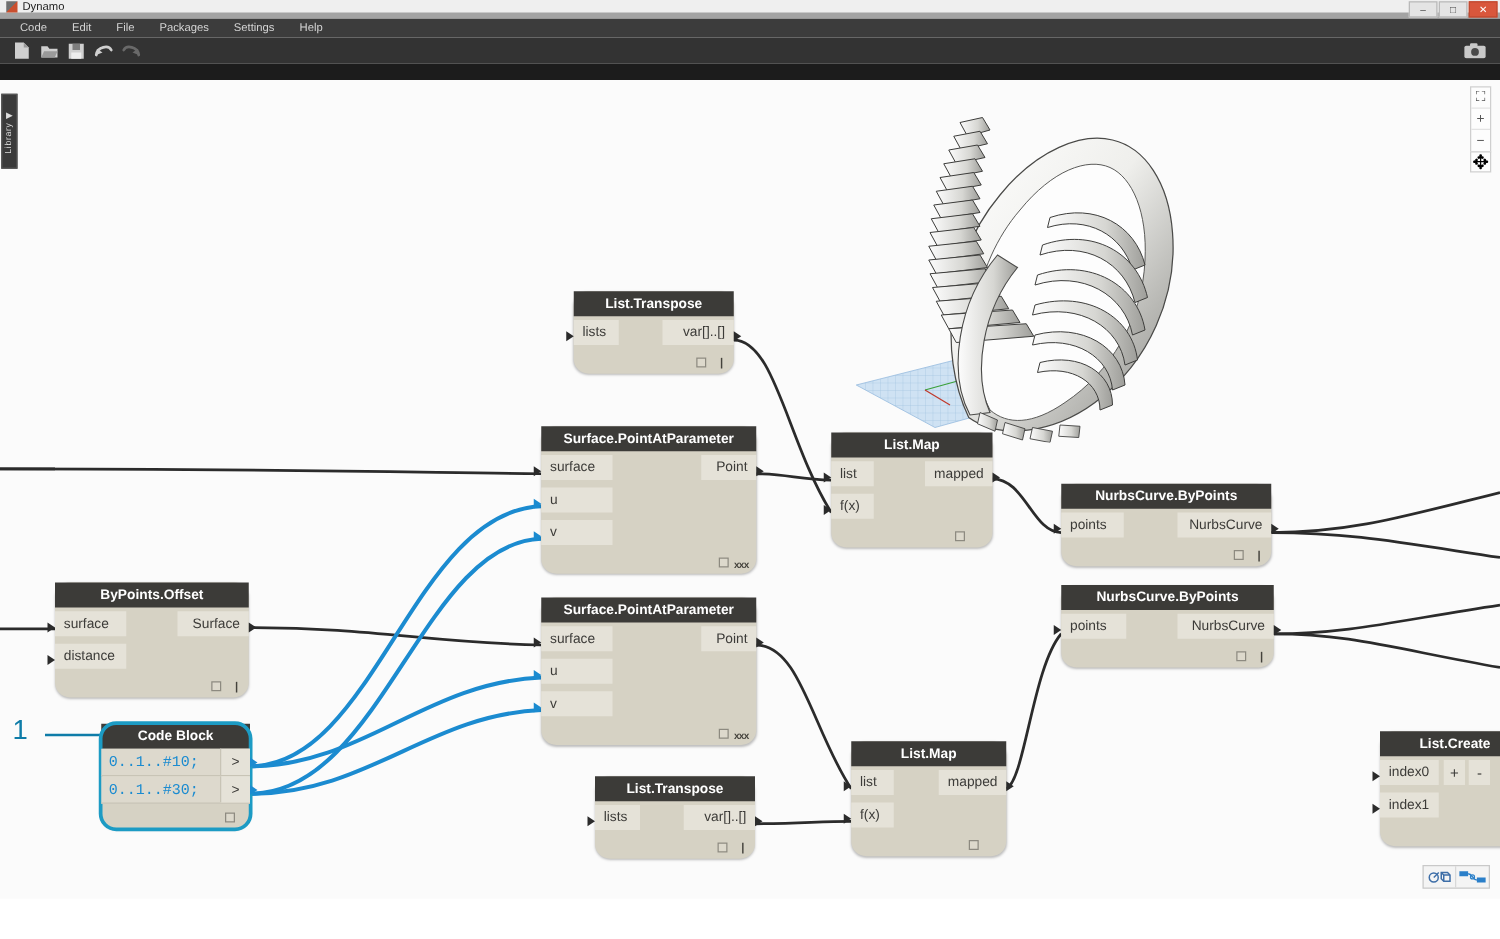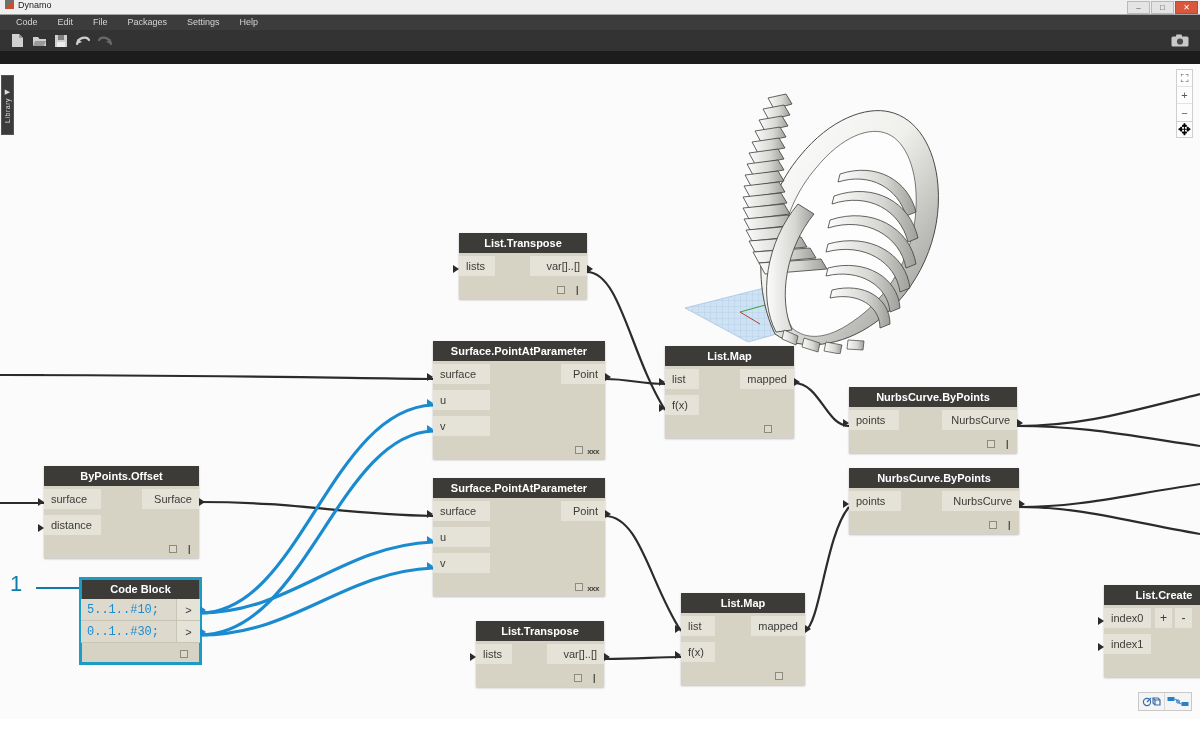--- a/index.html
+++ b/index.html
@@ -7,22 +7,22 @@
     width: 1200px; height: 751px;
     font-family: "Liberation Sans", sans-serif;
     overflow: hidden;
     background: #ffffff;
   }
   #app { position: relative; width: 1200px; height: 751px; }
 
   
   .titlebar {
     position: absolute; left: 0; top: 0; width: 1200px; height: 15px;
-    background: #efefef; border-bottom: 1px solid #a3a3a3;
-    display: flex; align-items: flex-start;
+    background: #efefef; border-bottom: 5px solid #a3a3a3;
+    display: flex; align-items: flex-end;
   }
   .titlebar .app-icon {
     width: 9px; height: 9px; margin-left: 5px; margin-right: 4px;
     background: linear-gradient(135deg,#6f6f6f 0 50%, #c94f2f 50% 100%);
   }
   .titlebar .title-text { font-size: 9px; color: #222; }
   .win-buttons { position: absolute; right: 2px; top: 1px; display: flex; gap: 1px; }
   .win-btn {
     width: 23px; height: 13px; border: 1px solid #b9b9b9; background: #e4e4e4;
     display: flex; align-items: center; justify-content: center;
@@ -92,21 +92,21 @@
     font-size: 11px; color: #555; border-bottom: 1px solid #e3e3e3;
   }
   .nav-btn:last-child { border-bottom: none; }
   .nav-pan {
     position: absolute; right: 7px; top: 57px; width: 17px; height: 17px;
     border: 1px solid #cfcfcf; background: #fdfdfd;
     display: flex; align-items: center; justify-content: center;
   }
 
   
-  .node { position: absolute; background: #d6d2c4; box-shadow: 0 1px 2px rgba(0,0,0,0.25); }
+  .node { position: absolute; background: #d6d2c4; box-shadow: 0 1px 2px rgba(0,0,0,0.25); border-radius: 12px; }
   .node.selected { outline: 3px solid #1c9bc4; outline-offset: -1px; }
   .node-header {
     background: #3c3b38; color: #ffffff; font-size: 11px; font-weight: bold;
     text-align: center; line-height: 20px; height: 20px;
   }
   .node-body { position: relative; }
   .port-row { position: relative; height: 26px; }
   .port-in {
     position: absolute; left: 0; top: 3px; height: 20px;
     background: #e5e2d8; color: #3c3b38; font-size: 11px;
@@ -537,21 +537,21 @@
             </div>
           </div>
           <div class="node-footer">
             <div class="chk"></div>
             <div class="lacing single">|</div>
           </div>
         </div>
         <div class="node selected" style="left: 81px; top: 515px; width: 119px; height: 84px;">
           <div class="node-header">Code Block</div>
           <div class="codeblock-line">
-            <div class="cb-code">5..1..#10;</div>
+            <div class="cb-code">0..1..#10;</div>
             <div class="cb-out">&gt;<div class="pin-arrow out" style="top: 7px; border-left-color: rgb(27, 139, 208);"></div></div>
           </div>
           <div class="codeblock-line">
             <div class="cb-code">0..1..#30;</div>
             <div class="cb-out">&gt;<div class="pin-arrow out" style="top: 7px; border-left-color: rgb(27, 139, 208);"></div></div>
           </div>
           <div class="node-footer">
             <div class="chk" style="right: 12px;"></div>
           </div>
         </div>

